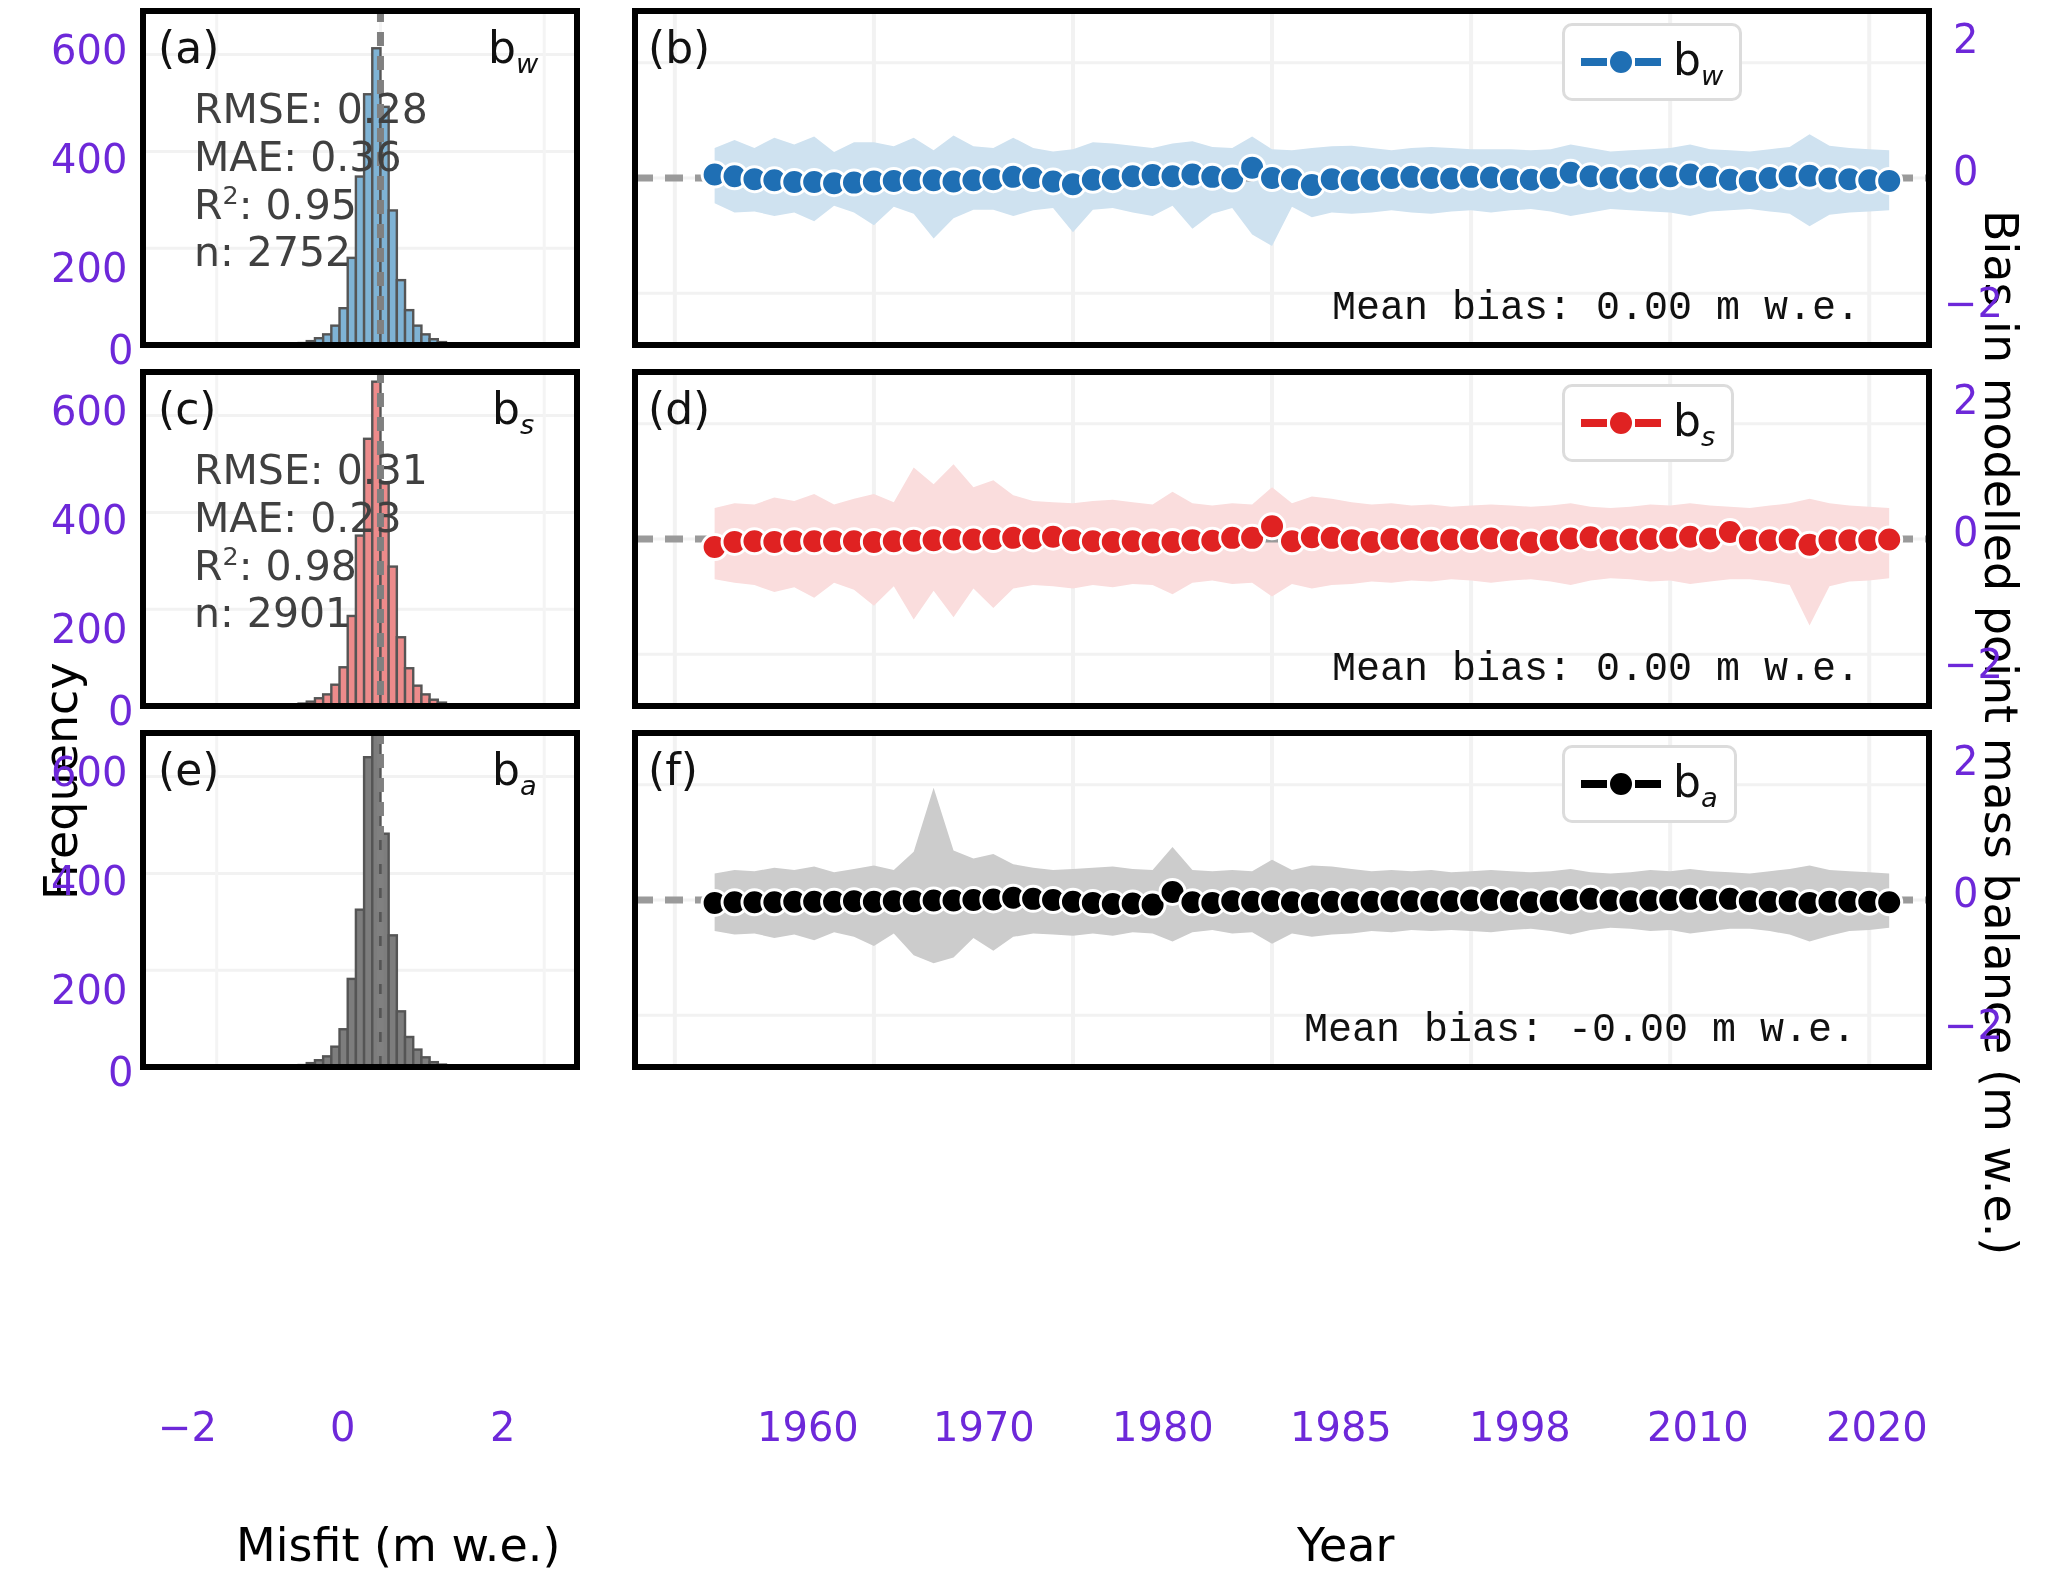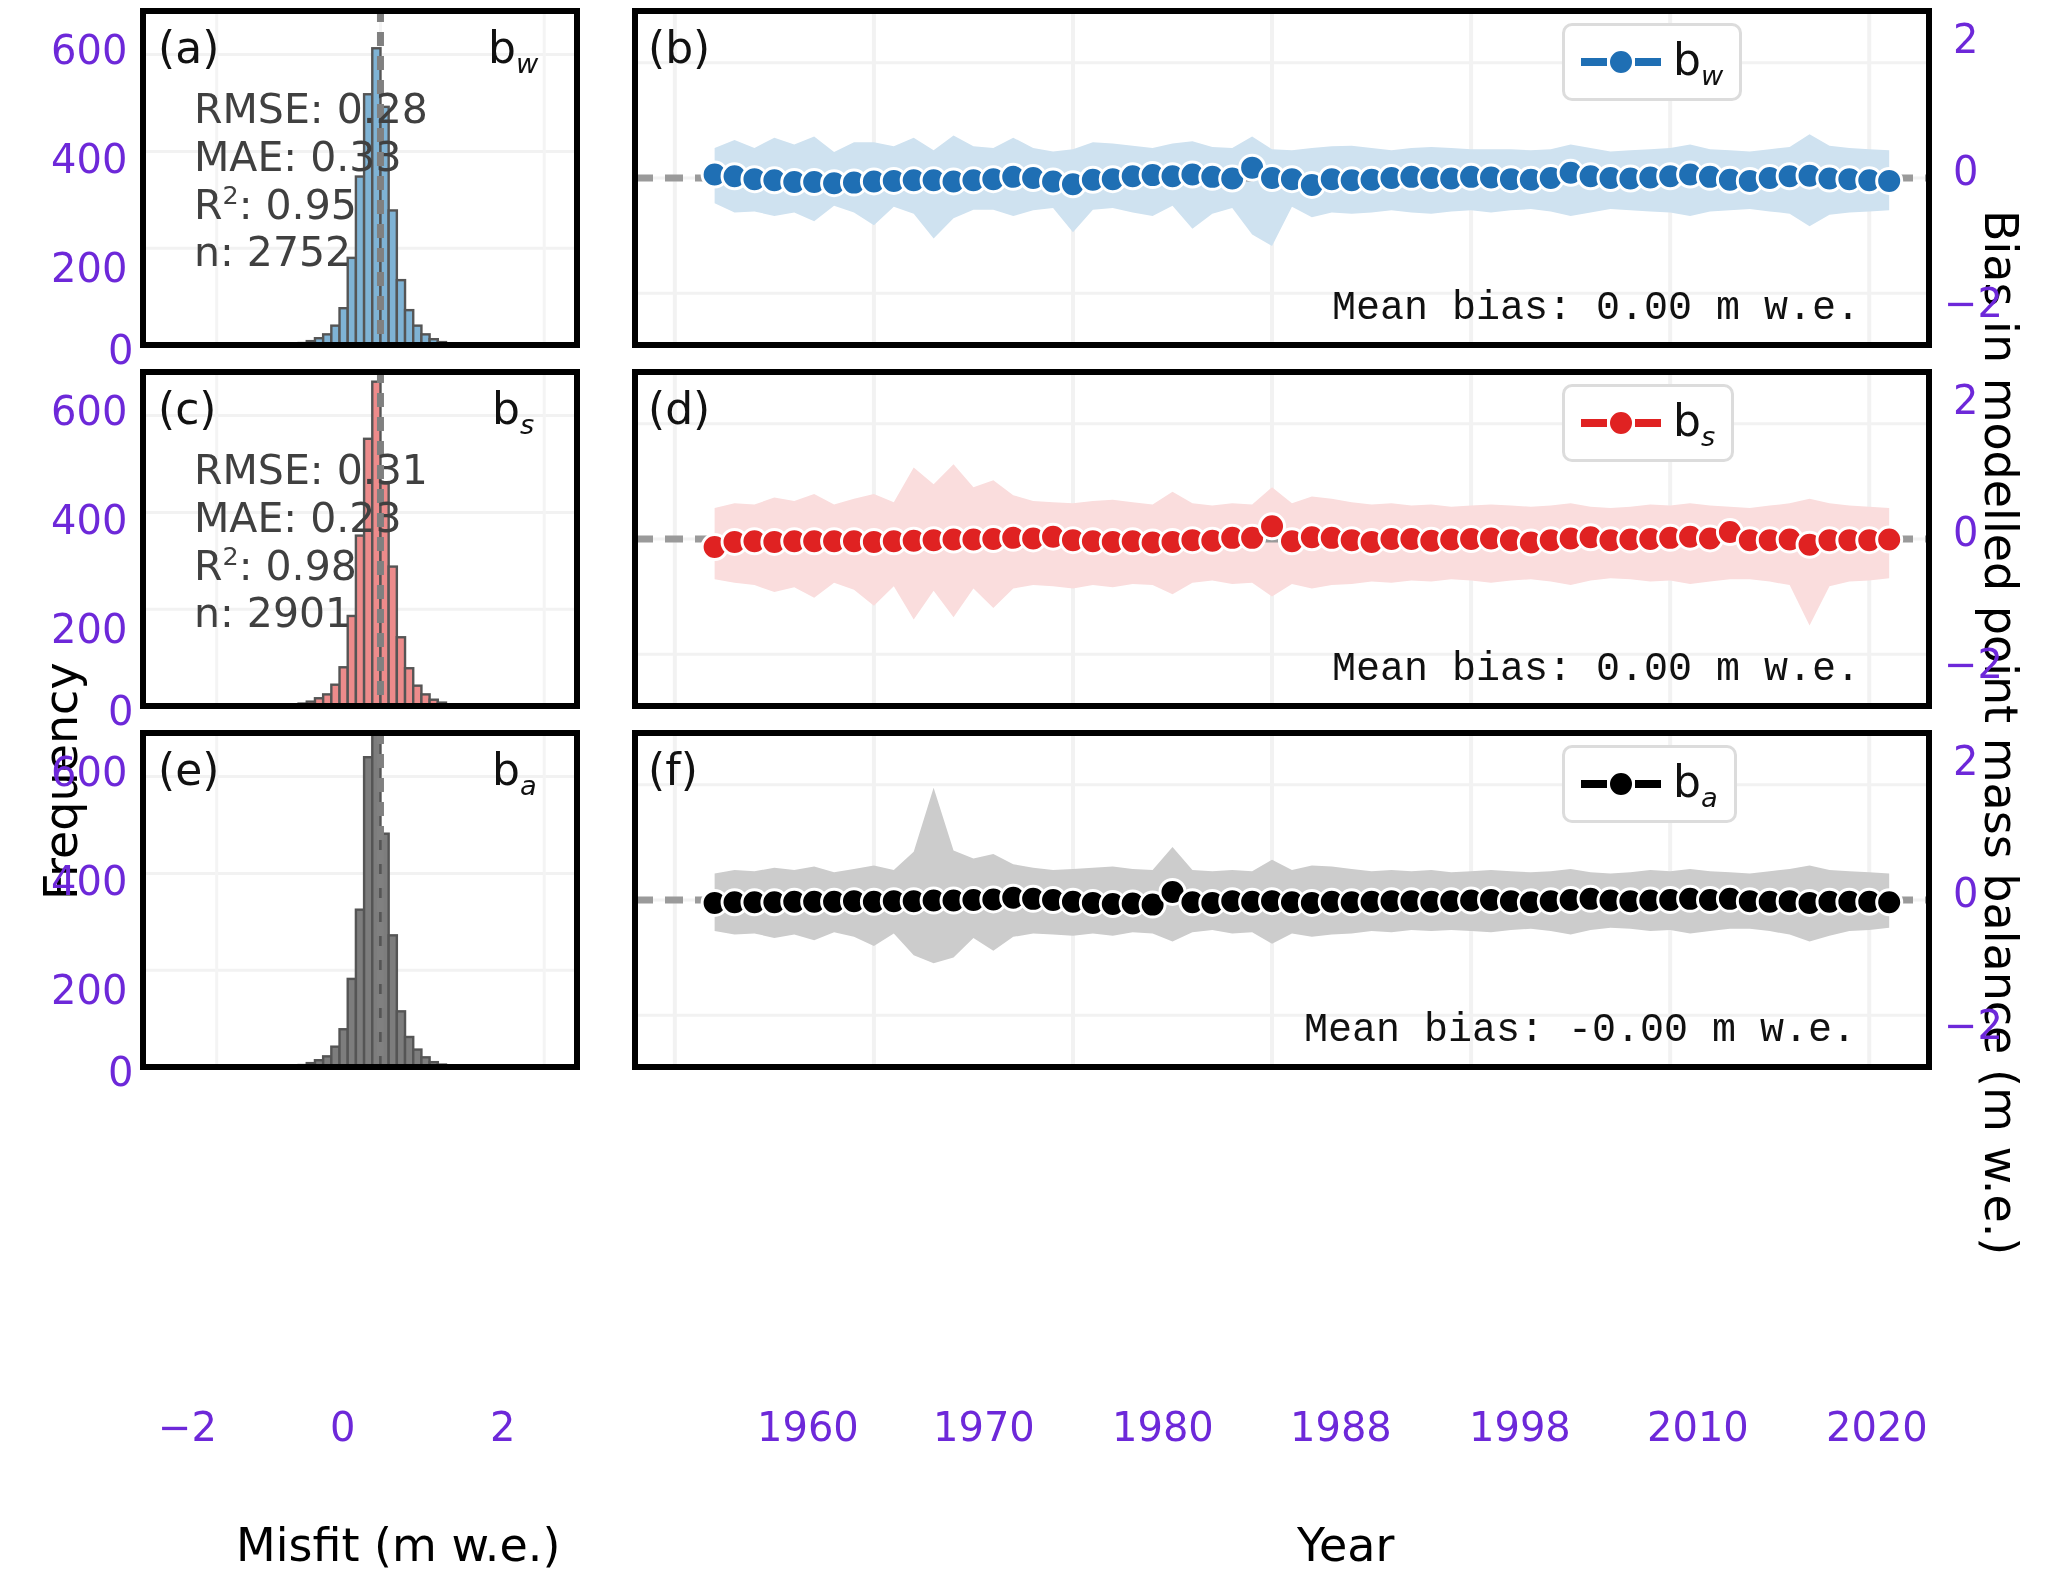--- a/index.html
+++ b/index.html
@@ -64,21 +64,21 @@
   <div class="abs ticklbl" style="left:1953px;top:509px;">0</div>
   <div class="abs ticklbl" style="left:1944px;top:641px;">−2</div>
 
   <div class="abs ticklbl" style="left:1953px;top:738px;">2</div>
   <div class="abs ticklbl" style="left:1953px;top:870px;">0</div>
   <div class="abs ticklbl" style="left:1944px;top:1002px;">−2</div>
 
   <div class="abs ticklbl" style="left:757px;top:1404px;">1960</div>
   <div class="abs ticklbl" style="left:933px;top:1404px;text-align:center;">1970</div>
   <div class="abs ticklbl" style="left:1112px;top:1404px;">1980</div>
-  <div class="abs ticklbl" style="left:1290px;top:1404px;">1988</div>
+  <div class="abs ticklbl" style="left:1290px;top:1404px;">1985</div>
   <div class="abs ticklbl" style="left:1469px;top:1404px;">1998</div>
   <div class="abs ticklbl" style="left:1647px;top:1404px;">2010</div>
   <div class="abs ticklbl" style="left:1826px;top:1404px;">2020</div>
 
   <div class="abs" style="left:140px;top:8px;width:440px;height:340px;">
     <svg id="svg-a" width="440" height="340">
         <rect x="3" y="3" width="434" height="334" fill="#fff"></rect>
         <line x1="3" y1="240.18840579710144" x2="437" y2="240.18840579710144" stroke="#f2f2f2" stroke-width="3"></line>
         <line x1="3" y1="143.3768115942029" x2="437" y2="143.3768115942029" stroke="#f2f2f2" stroke-width="3"></line>
         <line x1="3" y1="46.56521739130437" x2="437" y2="46.56521739130437" stroke="#f2f2f2" stroke-width="3"></line>
@@ -115,21 +115,21 @@
         <line x1="76.69811320754717" y1="337" x2="76.69811320754717" y2="350" stroke="#000" stroke-width="6"></line>
         <line x1="240.47169811320754" y1="337" x2="240.47169811320754" y2="350" stroke="#000" stroke-width="6"></line>
         <line x1="404.245283018868" y1="337" x2="404.245283018868" y2="350" stroke="#000" stroke-width="6"></line>
       </svg>
     <div class="abs panlbl" style="left:18px;top:14px;">(a)</div>
     <div class="abs bwlbl" style="left:348px;top:14px;">
       <span>b</span><sub>w</sub>
     </div>
     <div class="abs statblk" style="left:18px;top:78px;">
       <div>RMSE: 0.28</div>
-      <div>MAE: 0.33</div>
+      <div>MAE: 0.36</div>
       <div>R<sup style="font-size:0.62em;">2</sup>: 0.95</div>
       <div>n: 2752</div>
     </div>
   </div>
 
   <div class="abs" style="left:632px;top:8px;width:1300px;height:340px;">
     <svg id="svg-b" width="1300" height="340">
         <rect x="3" y="3" width="1294" height="334" fill="#fff"></rect>
         <line x1="3" y1="285.1724137931035" x2="1297" y2="285.1724137931035" stroke="#f2f2f2" stroke-width="3"></line>
         <line x1="3" y1="170" x2="1297" y2="170" stroke="#f2f2f2" stroke-width="3"></line>

